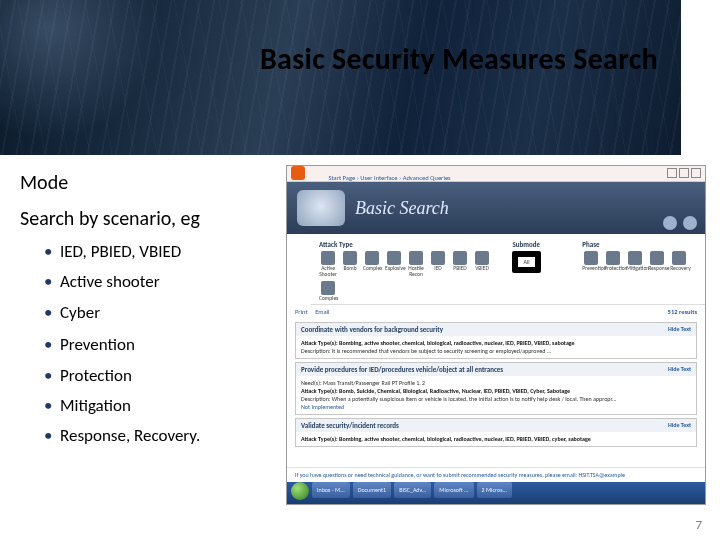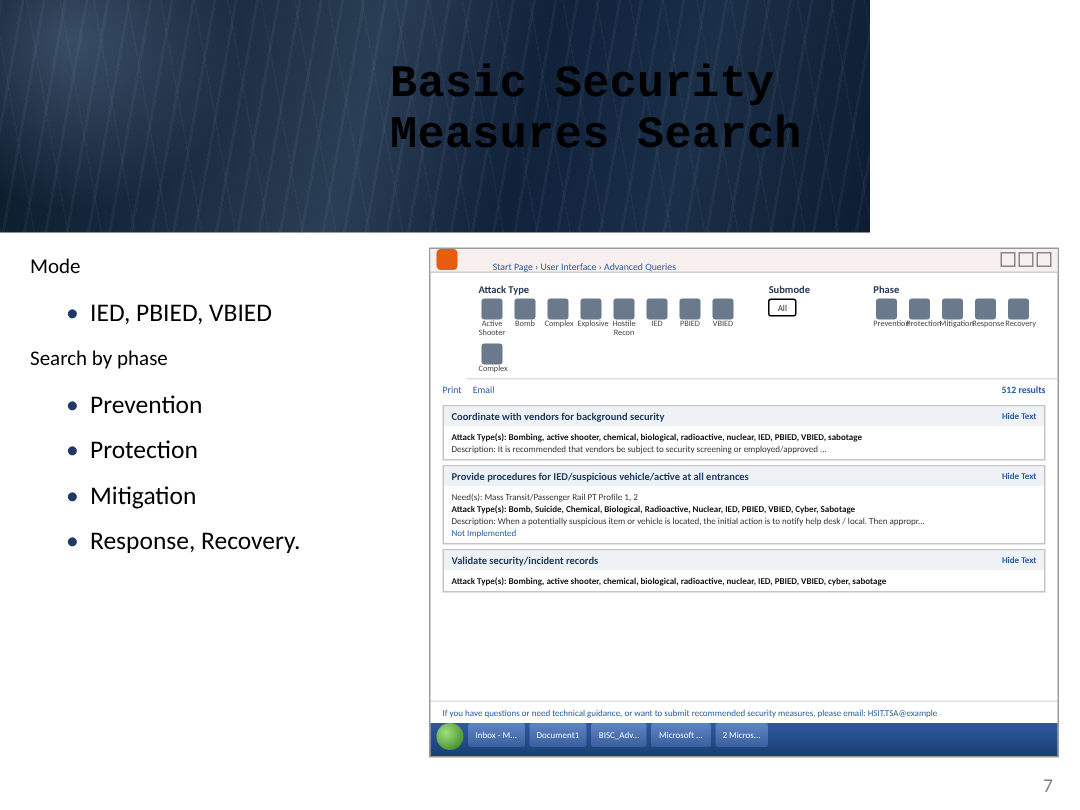--- a/index.html
+++ b/index.html
@@ -1,27 +1,27 @@
 <!DOCTYPE html>
 <html><head>
 <meta charset="utf-8">
 <style>
   * { margin: 0; padding: 0; box-sizing: border-box; }
   html, body { width: 720px; height: 540px; font-family: Calibri, Arial, sans-serif; background: #fff; overflow: hidden; }
 
   .slide { position: relative; width: 720px; height: 540px; }
 
-  .banner { position: relative; width: 580px; height: 155px; background: linear-gradient(105deg, #0a1a2a 0%, #16283c 20%, #2a3e55 42%, #10213a 60%, #1b2f48 78%, #0d1c30 100%); overflow: hidden; font-family: Liberation Mono, monospace; }
+  .banner { position: relative; width: 681px; height: 155px; background: linear-gradient(105deg, #0a1a2a 0%, #16283c 20%, #2a3e55 42%, #10213a 60%, #1b2f48 78%, #0d1c30 100%); overflow: hidden; }
   .banner::before { content:""; position:absolute; inset:0; background: repeating-linear-gradient(100deg, rgba(255,255,255,0.04) 0 2px, transparent 2px 14px), repeating-linear-gradient(80deg, rgba(255,255,255,0.03) 0 1px, transparent 1px 22px); }
   .banner::after { content:""; position:absolute; left:-40px; top:-60px; width:220px; height:220px; border-radius:50%; background: radial-gradient(circle at 40% 40%, rgba(180,210,255,0.25), transparent 60%); }
 
   .title { position:absolute; top:40px; left:260px; color:#000; font-size:30px; font-weight:700; letter-spacing:0.3px; }
 
   .content { position:absolute; top:170px; left:20px; width:255px; }
-  .content p { font-size:14px; color:#000; margin-bottom:12px; line-height:1.2; }
+  .content p { font-size:20px; color:#000; margin-bottom:12px; line-height:1.2; }
   .content ul { list-style:none; margin:0 0 12px 24px; }
   .content li { font-size:17px; color:#000; margin-bottom:10px; line-height:1.2; }
   .content li .bullet { color:#203864; display:inline-block; width:16px; }
 
   .shot { position:absolute; top:165px; left:286px; width:420px; height:340px; border:1px solid #999; background:#fff; font-size:6.5px; color:#333; }
   .shot-top { height:16px; background:#f7f0ef; border-bottom:1px solid #ccc; display:flex; align-items:center; padding:0 4px; justify-content:space-between; }
   .ff { width:14px; height:14px; border-radius:3px; background:#e85c0f; display:inline-block; }
   .crumb { color:#2a5d9f;padding-left:22px; }
   .winicons span { display:inline-block; width:10px; height:10px; border:1px solid #888; margin-left:2px; }
 
@@ -31,21 +31,21 @@
   .ribbon-r { position:absolute; right:8px; bottom:4px; display:flex; gap:6px; }
   .rbtn { width:14px; height:14px; border-radius:50%; background:#9db2cf; }
 
   .filter-row { display:flex; gap:8px; padding:6px 8px 2px; border-bottom:1px solid #ddd;margin-left:24px; }
   .filter-group { flex:1; }
   .fg-label { font-size:7px; font-weight:700; color:#263a56; margin-bottom:2px; }
   .icon-strip { display:flex; gap:4px; flex-wrap:wrap; }
   .ic { width:18px; text-align:center; }
   .ic .g { width:14px; height:14px; margin:0 auto 1px; background:#6a7a8c; border-radius:2px; }
   .ic .t { font-size:5.5px; color:#444; line-height:1; }
-  .chip { display:inline-block; background:#fff; border:1px solid #000000; border-radius:2px; padding:1px 5px; font-size:6px; }
+  .chip { display:inline-block; background:#fff; border:6px solid #000000; border-radius:2px; padding:1px 5px; font-size:6px; }
 
   .toolbar2 { display:flex; justify-content:space-between; align-items:center; padding:3px 8px; }
   .toolbar2 .left span { margin-right:6px; color:#2a5d9f; }
   .toolbar2 .right { color:#2a5d9f; font-weight:700; }
 
   .card { margin:3px 8px; border:1px solid #c6c6c6; }
   .card-h { background:#eef1f5; color:#1e3a5f; font-weight:700; font-size:7px; padding:2px 5px; display:flex; justify-content:space-between; }
   .card-b { padding:3px 5px; font-size:6px; color:#333; line-height:1.35; }
   .card-b b { color:#111; }
   .hide { color:#2a5d9f; font-size:6px; }
@@ -61,38 +61,48 @@
 </head>
 <body>
 
 <div class="slide">
   <div class="banner">
     <div class="title">Basic Security Measures Search</div>
   </div>
 
   <div class="content">
     <p>Mode</p>
+    <p>Search by scenario, eg</p>
     <ul>
       <li><span class="bullet">•</span><span>IED, PBIED, VBIED</span></li>
+      <li><span class="bullet">•</span><span>Active shooter</span></li>
+      <li><span class="bullet">•</span><span>Cyber</span></li>
     </ul>
-    <p>Search by phase</p>
     <ul>
       <li><span class="bullet">•</span><span>Prevention</span></li>
       <li><span class="bullet">•</span><span>Protection</span></li>
       <li><span class="bullet">•</span><span>Mitigation</span></li>
       <li><span class="bullet">•</span><span>Response, Recovery.</span></li>
     </ul>
   </div>
 
   <div class="shot">
     <div class="shot-top">
       <span><span class="ff"></span> <span class="crumb">Start Page › User Interface › Advanced Queries</span></span>
       <span class="winicons"><span></span><span></span><span></span></span>
     </div>
 
+    <div class="shot-ribbon">
+      <div class="ribbon-badge"></div>
+      <div class="ribbon-title">Basic Search</div>
+      <div class="ribbon-r">
+          <div class="rbtn"></div>
+          <div class="rbtn"></div>
+        </div>
+    </div>
 
     <div class="filter-row">
       <div class="filter-group" style="flex:2.1">
         <div class="fg-label">Attack Type</div>
         <div class="icon-strip">
           <div class="ic">
               <div class="g"></div>
               <div class="t">Active Shooter</div>
             </div>
           <div class="ic">
@@ -174,21 +184,21 @@
           <span class="hide">Hide Text</span>
         </div>
       <div class="card-b">
         <div><b>Attack Type(s): Bombing, active shooter, chemical, biological, radioactive, nuclear, IED, PBIED, VBIED, sabotage</b></div>
         <div>Description: It is recommended that vendors be subject to security screening or employed/approved ...</div>
       </div>
     </div>
 
     <div class="card">
       <div class="card-h">
-          <span>Provide procedures for IED/suspicious vehicle/active at all entrances</span>
+          <span>Provide procedures for IED/procedures vehicle/object at all entrances</span>
           <span class="hide">Hide Text</span>
         </div>
       <div class="card-b">
         <div>Need(s): Mass Transit/Passenger Rail PT Profile 1, 2</div>
         <div><b>Attack Type(s): Bomb, Suicide, Chemical, Biological, Radioactive, Nuclear, IED, PBIED, VBIED, Cyber, Sabotage</b></div>
         <div>Description: When a potentially suspicious item or vehicle is located, the initial action is to notify help desk / local. Then appropr...</div>
         <div style="color:#2a5d9f">Not Implemented</div>
       </div>
     </div>
 

